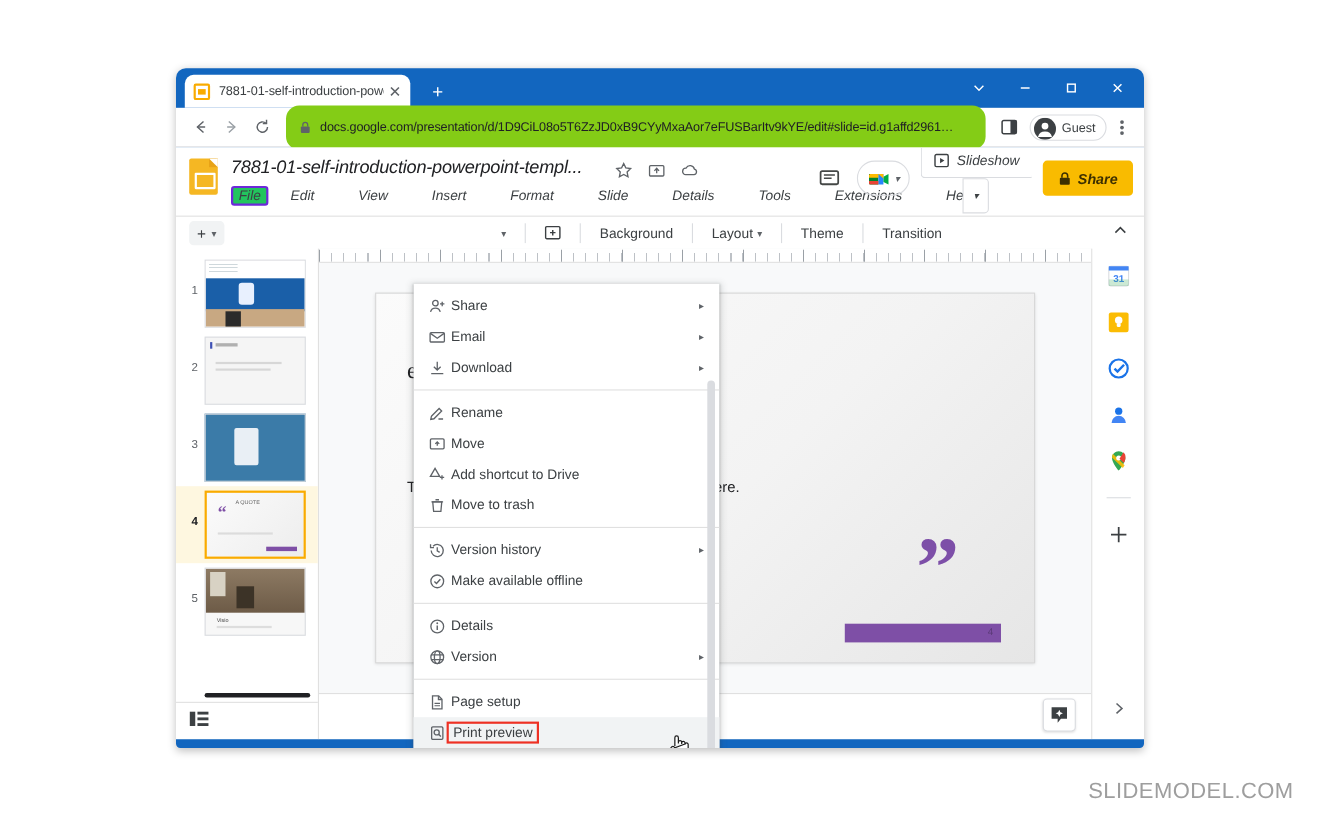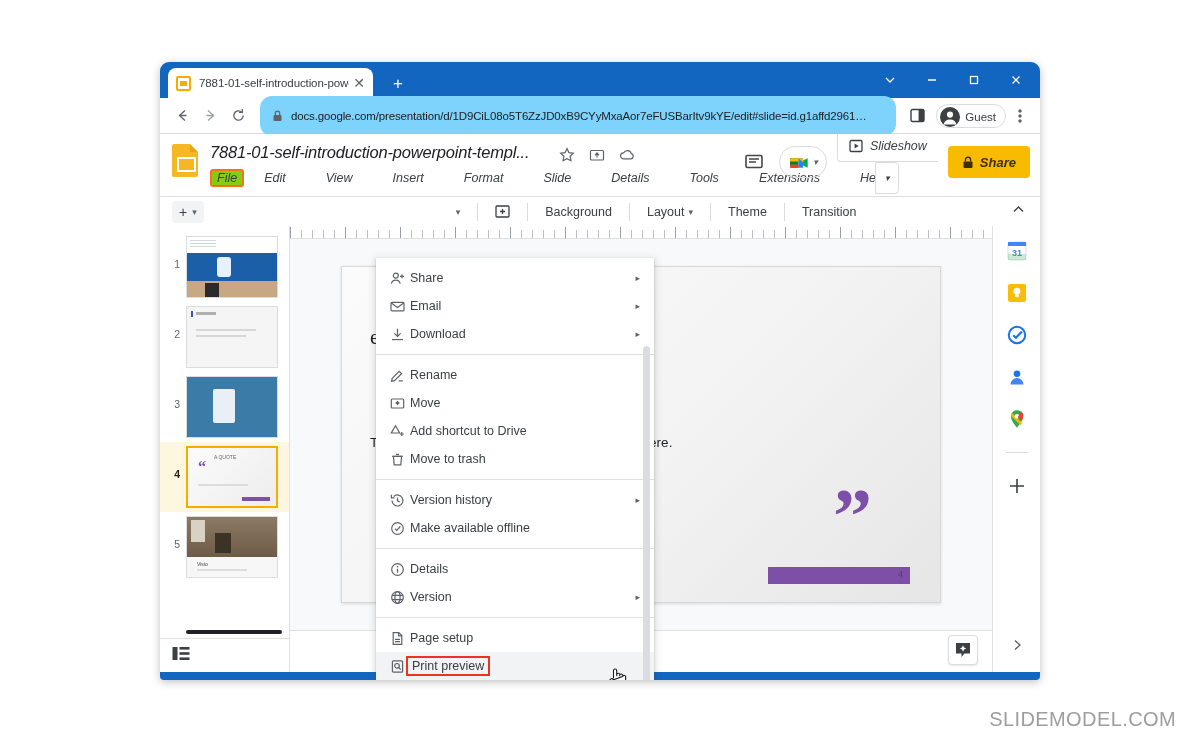--- a/index.html
+++ b/index.html
@@ -58,21 +58,21 @@
   .wbtn svg { display:block; }
 
   
   .omni {
     position: absolute; left: 0; top: 36px; width: 100%; height: 36px;
     background: #fff; display: flex; align-items: center; padding: 0 8px;
     border-bottom: 1px solid #dadce0;
   }
   .navbtn { width: 28px; height:28px; display:flex; align-items:center; justify-content:center; color:#5f6368; }
   .urlbar {
-    flex: 1 1 auto; height: 40px; background:#7dd3fc; border-radius: 12px;
+    flex: 1 1 auto; height: 40px; background:#84cc16; border-radius: 12px;
     display:flex; align-items:center; padding: 0 12px; margin: 12px 8px;
     min-width: 0;
   }
   .lock { margin-right: 8px; color:#5f6368; flex:0 0 auto; display:flex;}
   .urltext {
     font-size: 11.5px; color:#202124; white-space: nowrap; overflow:hidden;
     letter-spacing: -.15px;
   }
   .sidepanel-ico { width:26px; height:26px; display:flex; align-items:center; justify-content:center; color:#5f6368;}
   .profile {
@@ -105,21 +105,21 @@
     font-size: 16.5px; color: #202124; white-space: nowrap; letter-spacing:-.2px;
   }
   .title-icons { position:absolute; left: 398px; top: 12px; display:flex; gap: 12px; color:#5f6368;}
   .title-icons > span { display:flex; width:18px; height:18px; align-items:center; justify-content:center;}
   .menubar {
     position: absolute; left: 50px; top: 35px; display: flex; gap: 0px;
     font-size: 12.5px; color: #3c4043;
   }
   .menuitem { padding: 2px 20px; border-radius: 3px; white-space: nowrap; }
   .menuitem.active {
-    border: 2px solid #f97316; background: #84cc16; padding: 0px 5px; color:#3c4043;
+    border: 2px solid #6d28d9; background: #22c55e; padding: 0px 5px; color:#3c4043;
   }
 
   
   .hdr-right {
     position: absolute; right: 10px; top: 8px; height: 40px;
     display: flex; align-items: center; gap: 10px;
   }
   .comment-ico { width: 30px; height:30px; display:flex; align-items:center; justify-content:center; color:#444746;}
   .meet-pill {
     height: 32px; border: 1px solid #dadce0; border-radius: 16px;

